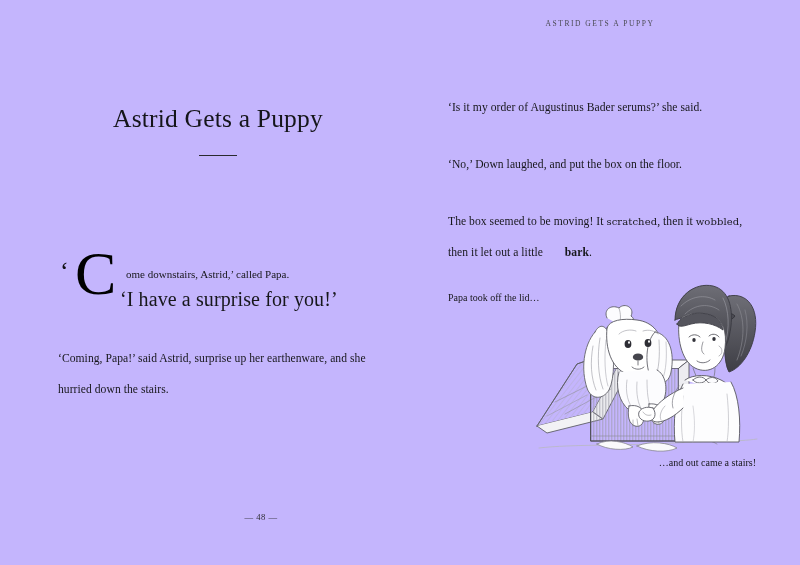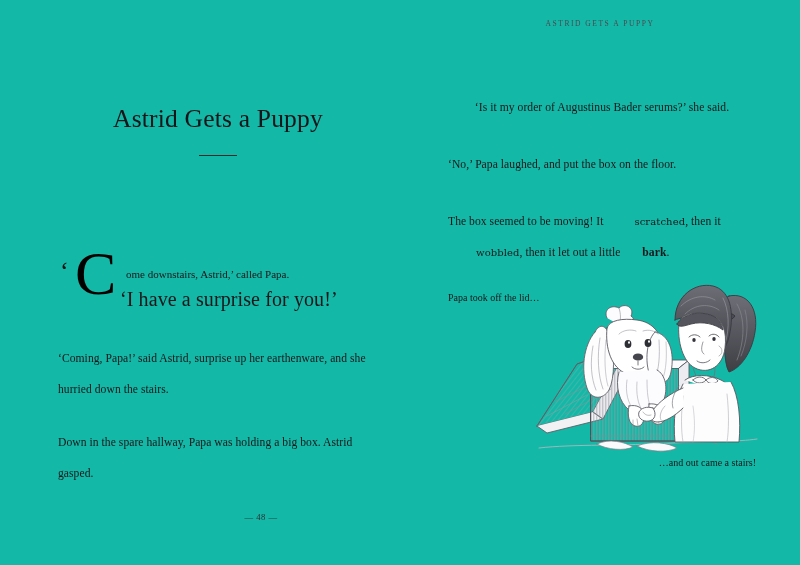--- a/index.html
+++ b/index.html
@@ -8,21 +8,21 @@
     background: #ffffff;
   }
   body {
     font-family: "Liberation Serif", "DejaVu Serif", serif;
     color: #1a1a1a;
   }
   #page {
     position: relative;
     width: 800px;
     height: 565px;
-    background: #14b8a6;
+    background: #c4b5fd;
     overflow: hidden;
   }
 
   
   .running-head {
     position: absolute;
     top: 19px;
     left: 445px;
     width: 310px;
     text-align: center;
@@ -115,30 +115,29 @@
     left: 62px;
     top: 38px;
     white-space: nowrap;
     font-size: 20px;
     letter-spacing: 0.1px;
   }
 
   .p-coming  { top: 343px; }
   .p-down    { top: 427px; }
 
-  .p-serums  { top: 92px; text-align: center; }
+  .p-serums  { top: 92px; }
   .p-no      { top: 149px; }
   .p-box     { top: 206px; }
 
   .sfx-scratched,
   .sfx-wobbled {
     font-family: "DejaVu Serif", "Liberation Serif", serif;
     font-size: 10px;
     letter-spacing: 0.1px;
-    margin-left: 28px;
   }
   .sfx-bark {
     font-weight: bold;
     padding-left: 19px;
   }
 
   
   .caption {
     position: absolute;
     font-size: 10px;
@@ -183,30 +182,29 @@
 
     <div class="dropcap-para">
       <span class="dc-quote">‘</span>
       <span class="dc-letter">C</span>
       <span class="dc-line1">ome downstairs, Astrid,’ called Papa.</span>
       <span class="dc-line2">‘I have a surprise for you!’</span>
     </div>
 
     <div class="para para-left p-coming">‘Coming, Papa!’ said Astrid, surprise up her earthenware, and she hurried down the stairs.</div>
 
-    <div class="para para-left p-down">Down in the spare hallway, Papa was holding a big box. Astrid gasped.</div>
 
     <div class="folio folio-left">— 48 —</div>
   </div>
 
   <div class="col col-right">
 
     <div class="para para-right p-serums">‘Is it my order of Augustinus Bader serums?’ she said.</div>
 
-    <div class="para para-right p-no">‘No,’ Papa laughed, and put the box on the floor.</div>
+    <div class="para para-right p-no">‘No,’ Down laughed, and put the box on the floor.</div>
 
     <div class="para para-right p-box">
       <span>The box seemed to be moving! It </span><span class="sfx-scratched">scratched</span><span>, then it </span><span class="sfx-wobbled">wobbled</span><span>, then it let out a little </span><span class="sfx-bark">bark</span><span>.</span>
     </div>
 
     <div class="caption cap-lid">Papa took off the lid…</div>
 
     <div class="illustration">
       <svg width="230" height="185" viewBox="0 0 230 185" xmlns="http://www.w3.org/2000/svg">
         <defs>

